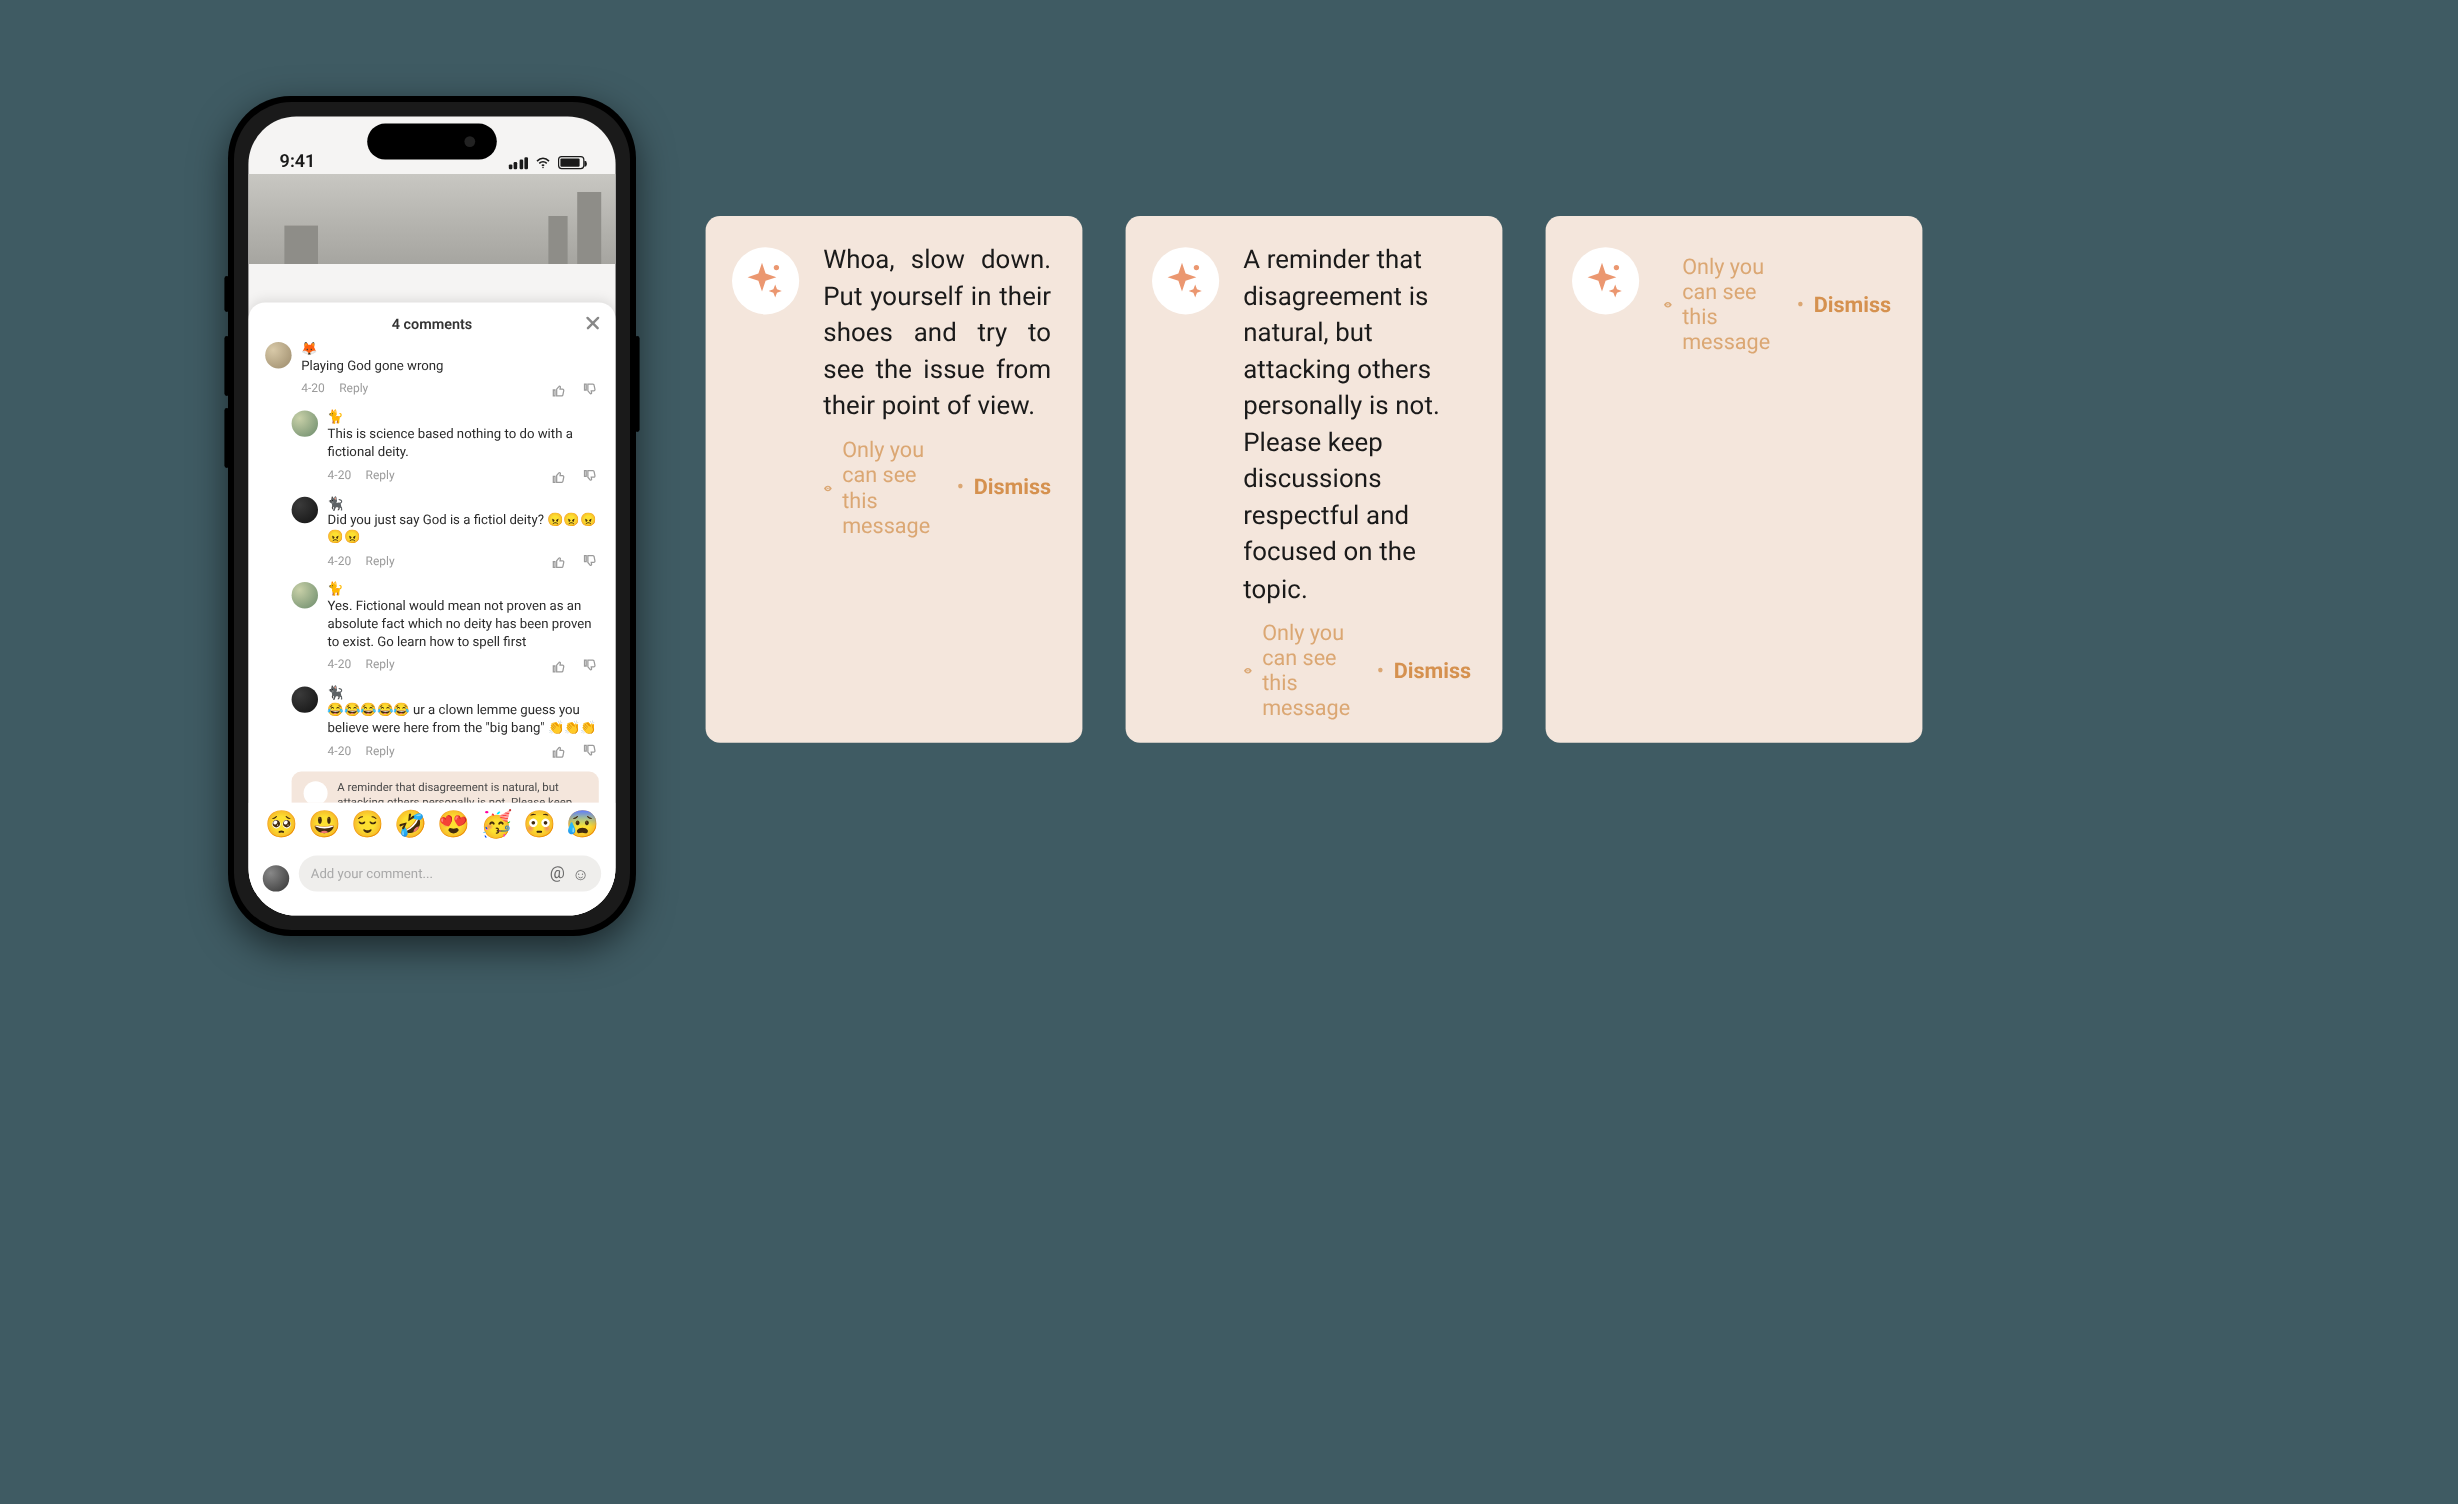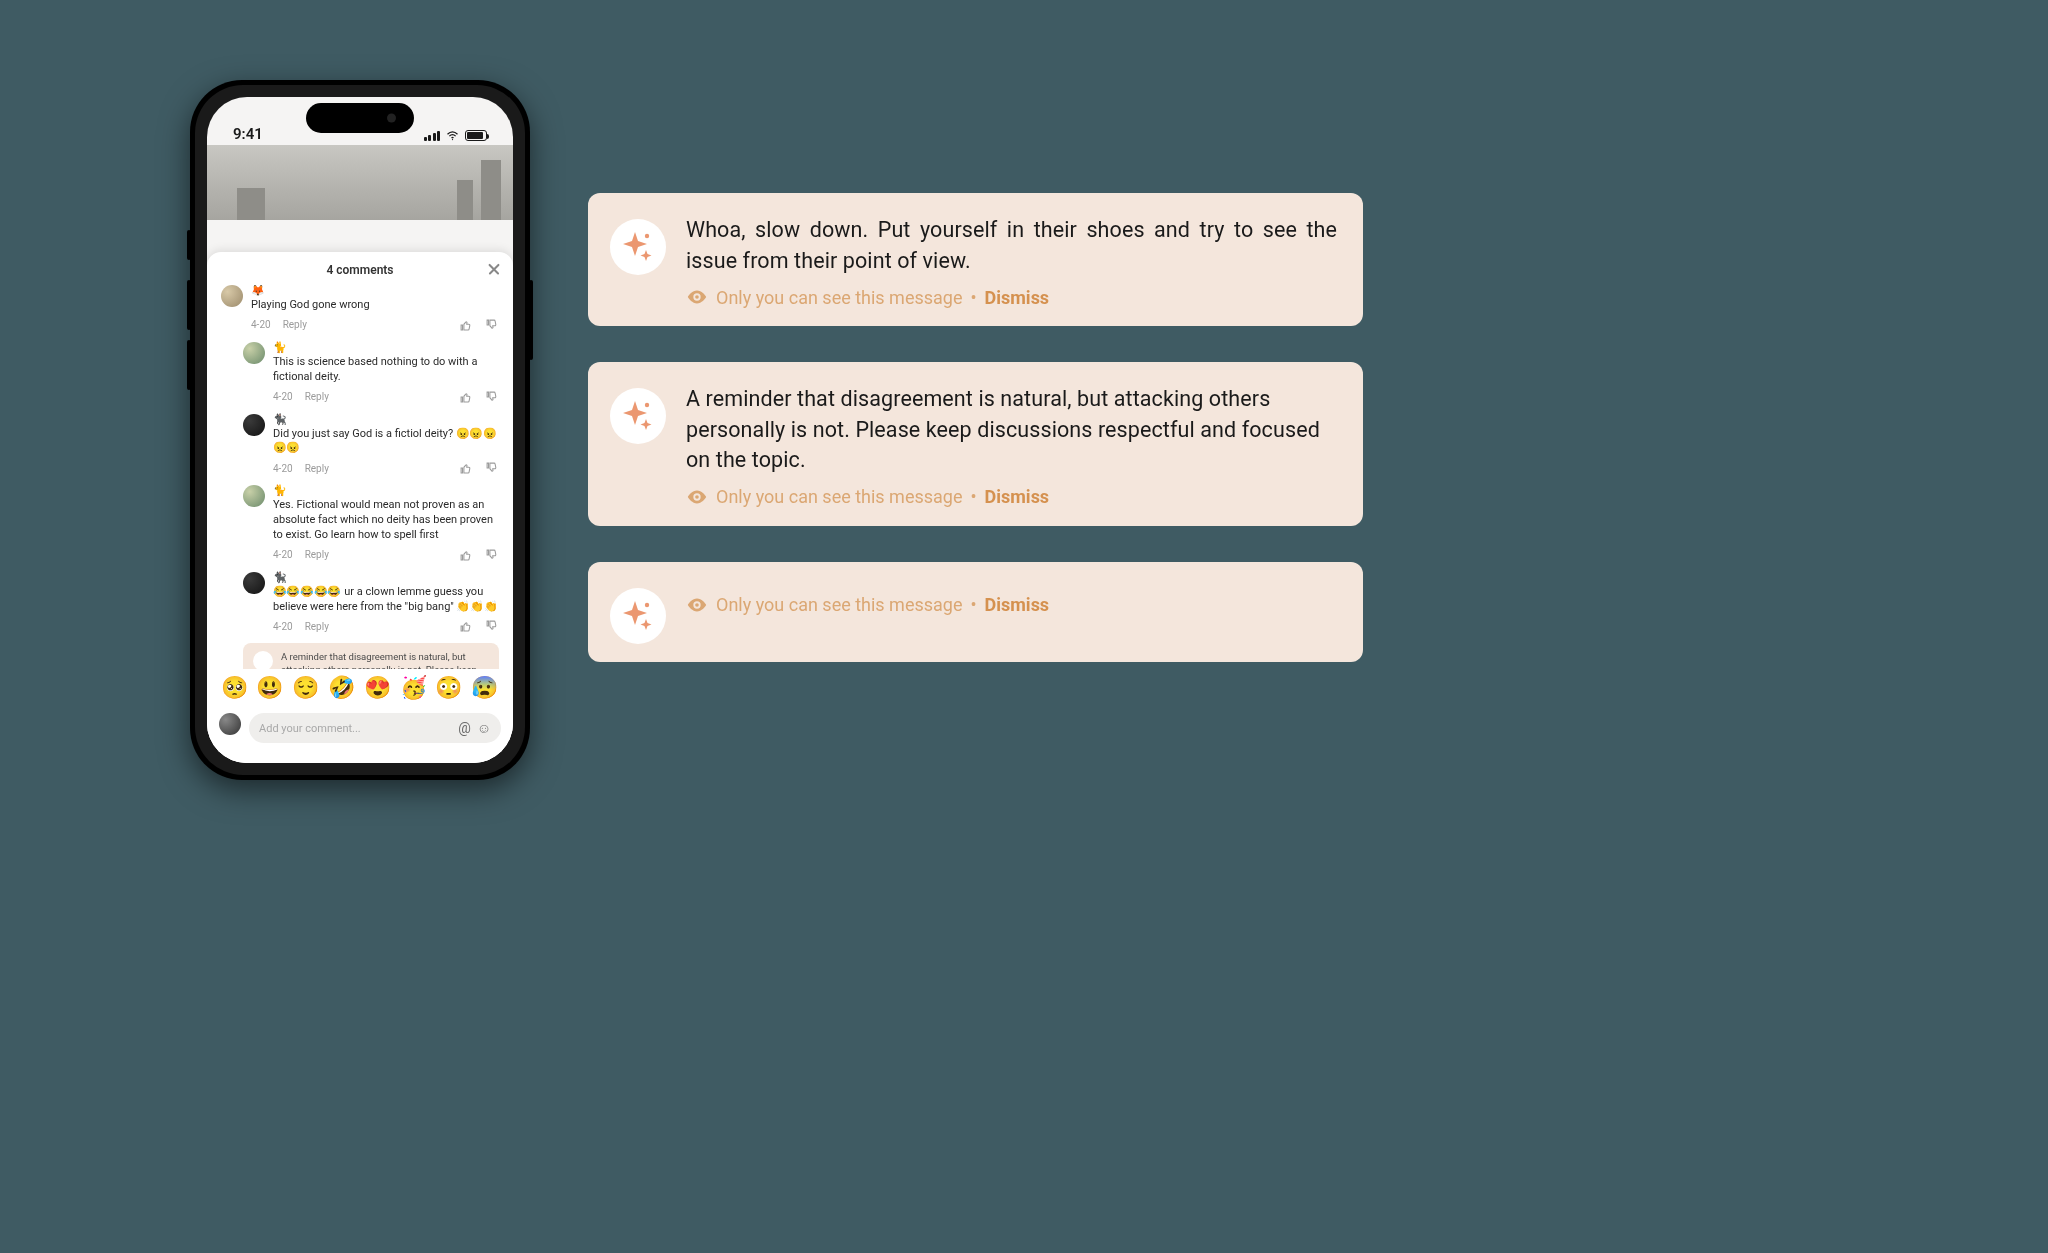--- a/index.html
+++ b/index.html
@@ -75,28 +75,28 @@
   
   .inline-intv{margin-left:22px;background:#f4e6dc;border-radius:8px;padding:8px 10px 6px;display:flex;gap:8px;}
   .inline-intv .bubble{width:20px;height:20px;border-radius:50%;background:#fff;flex:0 0 auto;}
   .inline-intv .msg{font-size:9.5px;line-height:1.35;color:#4a4a4a;}
 
   
   .emoji-row{display:flex;justify-content:space-between;padding:8px 14px;background:#fff;}
   .emoji-row span{font-size:22px;line-height:1;}
 
   
-  .composer{display:flex;align-items:flex-start;gap:8px;padding:6px 12px 20px;background:#fff;}
+  .composer{display:flex;align-items:flex-end;gap:8px;padding:6px 12px 20px;background:#fff;}
   .composer .me{width:22px;height:22px;border-radius:50%;background:radial-gradient(circle at 30% 30%,#888,#333);}
   .composer .field{flex:1;background:#efeeec;border-radius:18px;height:30px;display:flex;align-items:center;padding:0 10px;}
   .composer .field .ph{flex:1;font-size:11px;color:#a9a9a9;}
   .composer .field .tool{font-size:14px;color:#6a6a6a;margin-left:6px;}
 
   
-  .cards{position:absolute;left:588px;top:193px;width:775px;display:flex;flex-direction:column;gap:36px;}
+  .cards{position:absolute;left:588px;top:180px;width:775px;display:flex;flex-direction:row;gap:36px;}
   .card{background:#f4e6dc;border-radius:12px;padding:22px 26px 18px 22px;display:flex;gap:20px;align-items:flex-start;}
   .card .sparkwrap{width:56px;height:56px;border-radius:50%;background:#fff;flex:0 0 auto;display:flex;align-items:center;justify-content:center;margin-top:4px;}
   .card .sparkwrap svg{width:34px;height:34px;fill:#eb9770;}
   .card.justify .txt{text-align:justify;text-align-last:left;}
   .card .txt{font-size:21.5px;line-height:1.42;color:#1a1a1a;letter-spacing:0.1px;}
   .card .foot{margin-top:10px;display:flex;align-items:center;gap:8px;font-size:18px;color:#dba773;}
   .card .foot svg{width:22px;height:22px;fill:#dba773;}
   .card .foot .sep{color:#dba773;}
   .card .foot .dismiss{color:#d5914f;font-weight:700;}
 

